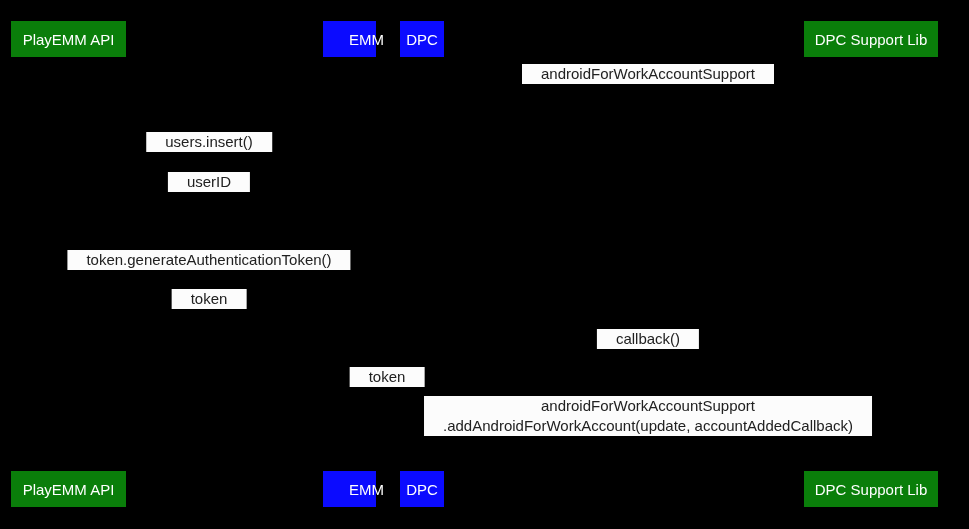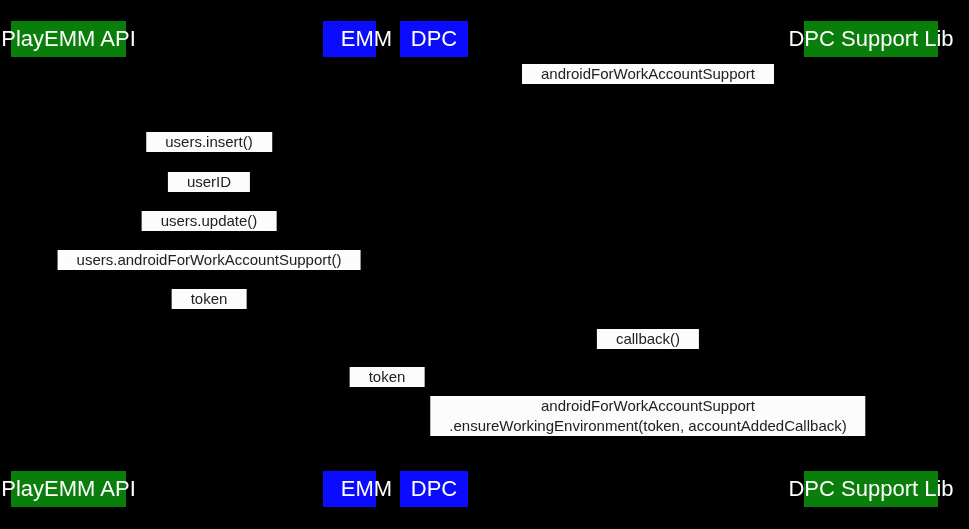--- a/index.html
+++ b/index.html
@@ -13,30 +13,30 @@
   .canvas {
     position: absolute; left: 0; top: 0;
     width: 969px; height: 529px;
     background: var(--background, #000);
   }
   .actor {
     position: absolute;
     height: 36px;
     display: flex; align-items: center; justify-content: center;
     color: var(--actor-text, #fff);
-    font-size: 22px;
+    font-size: 15px;
     white-space: nowrap;
   }
   .actor.green { background: var(--actor-green, #0a7e0a); }
   .actor.blue  { background: var(--actor-blue, #0b0bff); }
   .row-top    { top: 21px; }
   .row-bottom { top: 471px; }
   .a-playemm { left: 11px;  width: 115px; }
   .a-emm     { left: 323px; width: 53px; padding-left: 34px; }
-  .a-dpc     { left: 400px; width: 68px; }
+  .a-dpc     { left: 400px; width: 44px; }
   .a-dpclib  { left: 804px; width: 134px; }
   .msg {
     position: absolute;
     transform: translateX(-50%);
     background: var(--label-bg, #fcfcfc);
     color: var(--label-text, #212121);
     font-size: 15px;
     line-height: 20px;
     text-align: center;
     white-space: nowrap;
@@ -54,33 +54,32 @@
   <div class="actor green row-top a-dpclib">DPC Support Lib</div>
 
   <div class="msg" style="left:648px; top:64px;">
     <div>androidForWorkAccountSupport</div>
   </div>
 
   <div class="msg" style="left:209px; top:132px;">users.insert()</div>
 
   <div class="msg" style="left:209px; top:172px;text-align:center;">userID</div>
 
-  <div class="msg" style="left:209px; top:211px;">users.update()</div>
 
-  <div class="msg" style="left:209px; top:250px;">users.androidForWorkAccountSupport()</div>
+  <div class="msg" style="left:209px; top:250px;">token.generateAuthenticationToken()</div>
 
   <div class="msg" style="left:209px; top:289px;">token</div>
 
   <div class="msg" style="left:648px; top:329px;">callback()</div>
 
   <div class="msg" style="left:387px; top:367px;">token</div>
 
   <div class="msg" style="left:648px; top:396px;">
     <div>androidForWorkAccountSupport</div>
-    <div>.ensureWorkingEnvironment(token, accountAddedCallback)</div>
+    <div>.addAndroidForWorkAccount(update, accountAddedCallback)</div>
   </div>
 
   <div class="actor green row-bottom a-playemm">PlayEMM API</div>
   <div class="actor blue row-bottom a-emm">EMM</div>
   <div class="actor blue row-bottom a-dpc">DPC</div>
   <div class="actor green row-bottom a-dpclib">DPC Support Lib</div>
 
 </div>
 
 </body></html>

